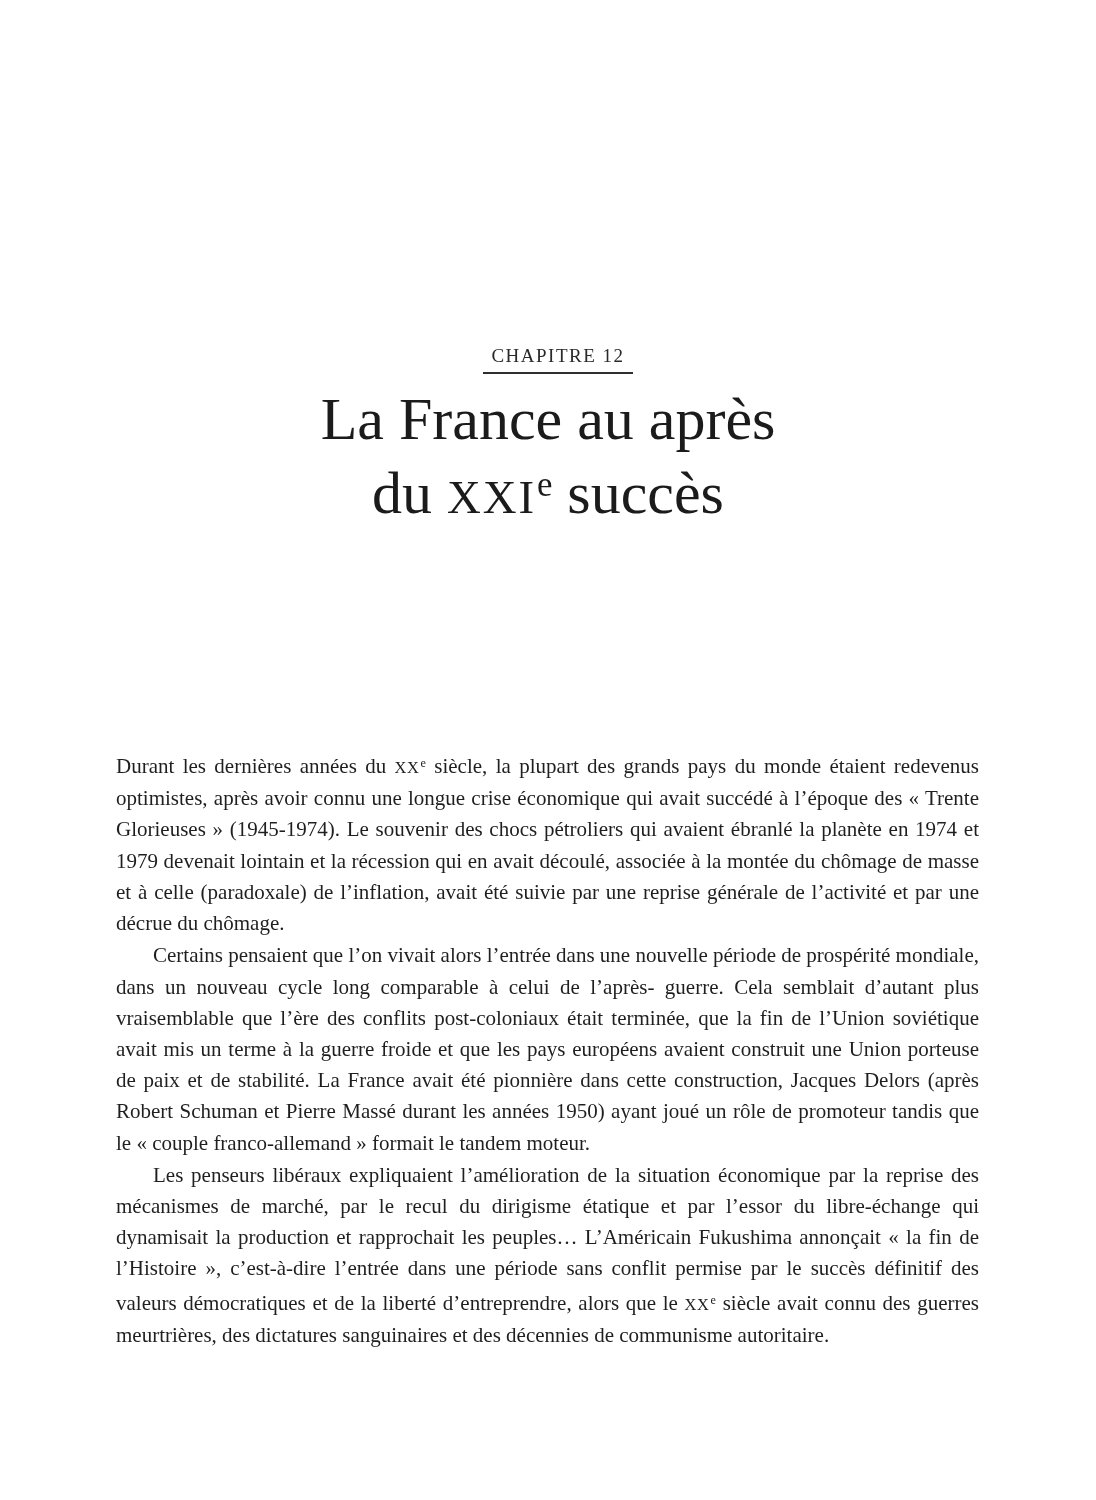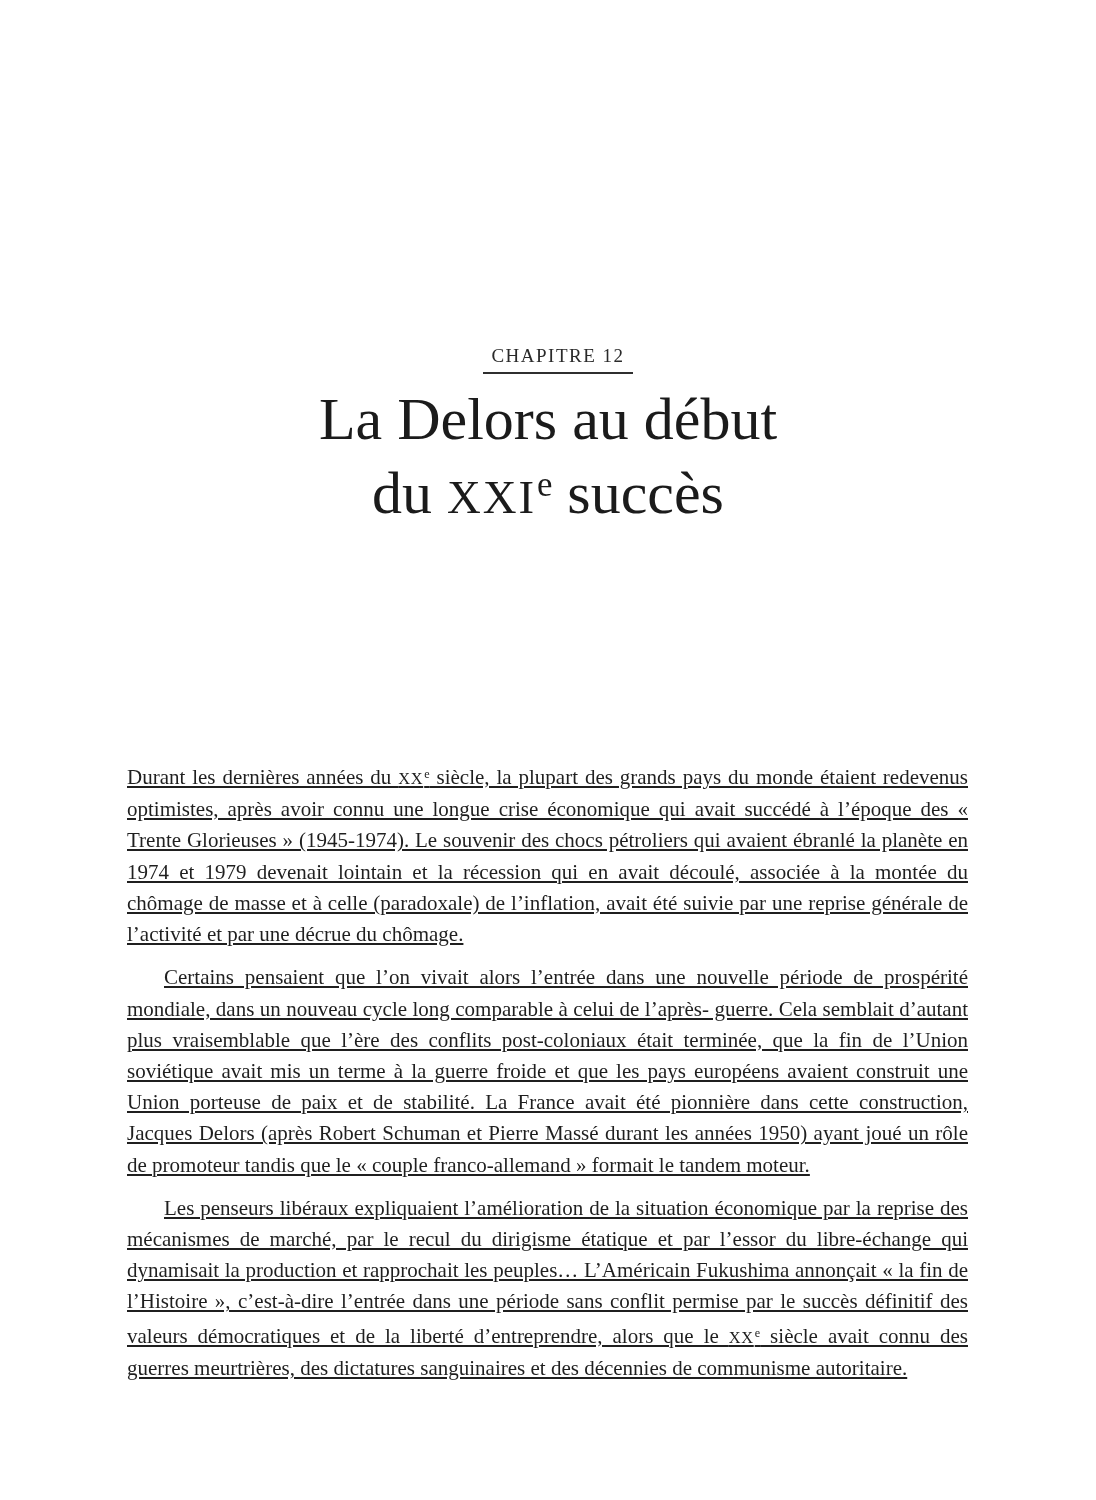--- a/index.html
+++ b/index.html
@@ -50,22 +50,21 @@
   .body-text {
     position: absolute;
     top: 747px;
     left: 115px;
     width: 865px;
     font-size: 21px;
     line-height: 31.2px;
     text-align: justify;
   }
   .para {
-    margin: 12px;
-    text-decoration: underline;
+    margin: 1px;
   }
   .para.indent {
     text-indent: 37px;
   }
   .run-sc {
     font-size: 0.78em;
     letter-spacing: 0.04em;
   }
   .run-sup {
     font-size: 0.58em;
@@ -76,21 +75,21 @@
 </head>
 <body>
 
 <div class="page">
 
   <header class="chapter-head">
     <span class="chapter-label">CHAPITRE 12</span>
   </header>
 
   <h1 class="title">
-    <span class="title-line">La Delors au début</span>
+    <span class="title-line">La France au après</span>
     <span class="title-line"><span>du </span><span class="run-sc">XXI</span><span class="run-sup">e</span><span> succès</span></span>
   </h1>
 
   <main class="body-text">
     <p class="para"><span>Durant les dernières années du </span><span class="run-sc">XX</span><span class="run-sup">e</span><span> siècle, la plupart des grands pays du monde étaient redevenus optimistes, après avoir connu une longue crise économique qui avait succédé à l’époque des « Trente Glorieuses » (1945-1974). Le souvenir des chocs pétroliers qui avaient ébranlé la planète en 1974 et 1979 devenait lointain et la récession qui en avait découlé, associée à la montée du chômage de masse et à celle (paradoxale) de l’inflation, avait été suivie par une reprise générale de l’activité et par une décrue du chômage.</span></p>
     <p class="para indent"><span>Certains pensaient que l’on vivait alors l’entrée dans une nouvelle période de prospérité mondiale, dans un nouveau cycle long comparable à celui de l’après- guerre. Cela semblait d’autant plus vraisemblable que l’ère des conflits post-coloniaux était terminée, que la fin de l’Union soviétique avait mis un terme à la guerre froide et que les pays européens avaient construit une Union porteuse de paix et de stabilité. La France avait été pionnière dans cette construction, Jacques Delors (après Robert Schuman et Pierre Massé durant les années 1950) ayant joué un rôle de promoteur tandis que le « couple franco-allemand » formait le tandem moteur.</span></p>
     <p class="para indent"><span>Les penseurs libéraux expliquaient l’amélioration de la situation économique par la reprise des mécanismes de marché, par le recul du dirigisme étatique et par l’essor du libre-échange qui dynamisait la production et rapprochait les peuples… L’Américain Fukushima annonçait « la fin de l’Histoire », c’est-à-dire l’entrée dans une période sans conflit permise par le succès définitif des valeurs démocratiques et de la liberté d’entreprendre, alors que le </span><span class="run-sc">XX</span><span class="run-sup">e</span><span> siècle avait connu des guerres meurtrières, des dictatures sanguinaires et des décennies de communisme autoritaire.</span></p>
   </main>
 
 </div>

